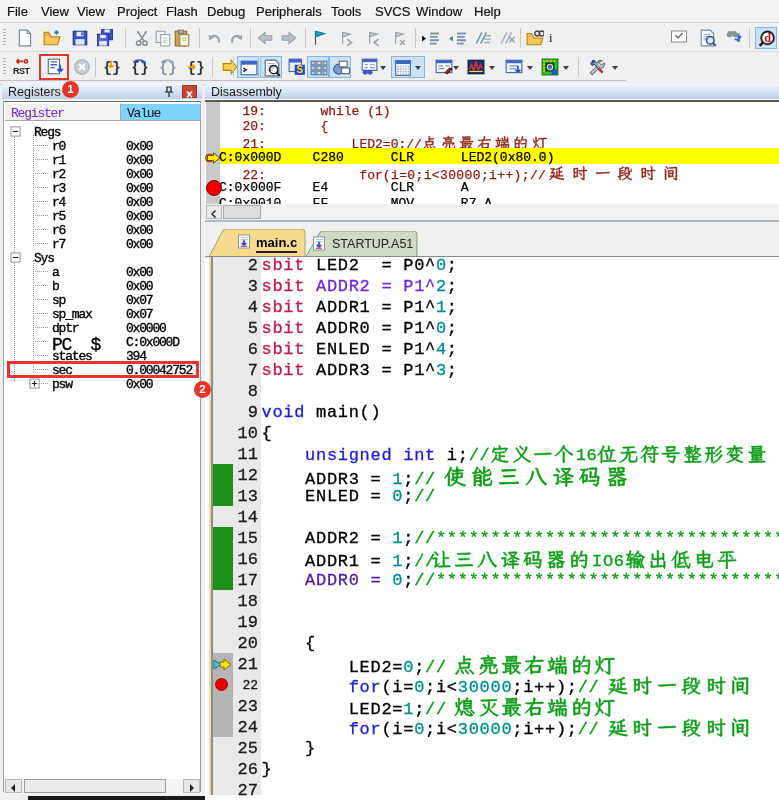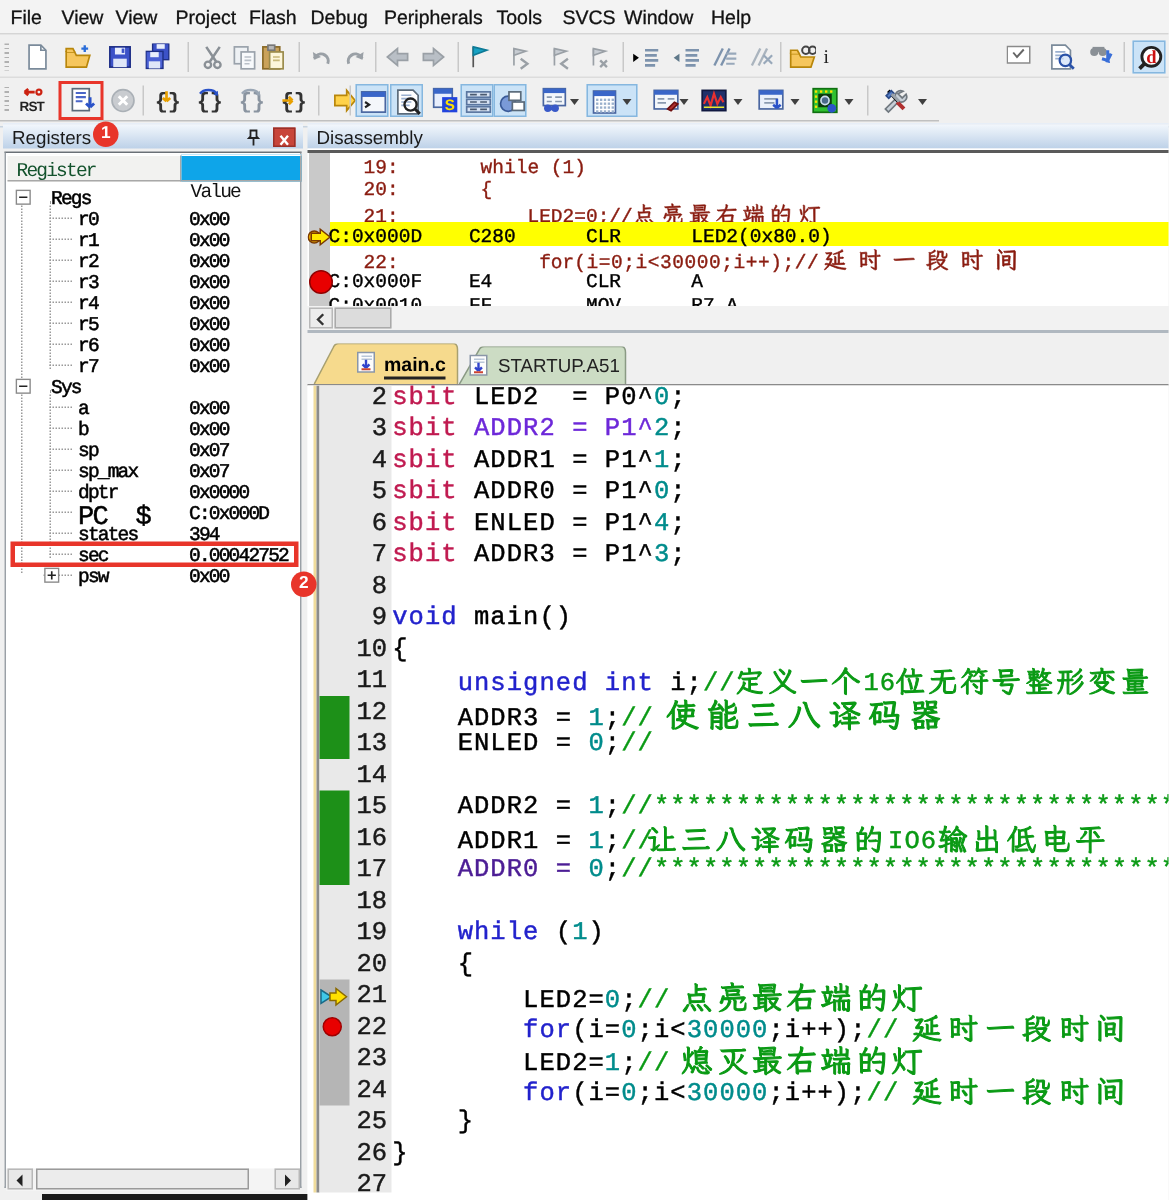--- a/index.html
+++ b/index.html
@@ -321,22 +321,22 @@
     <div class="ptitle" style="left:0;top:0;width:200px">
       <b>Registers</b>
       <svg width="11" height="12" viewBox="0 0 11 12" style="position:absolute;right:27px;top:3px">
         <path d="M3 1h4v4l1 1H2l1-1zM5 6v5" stroke="#222" fill="none" stroke-width="1.2"></path>
       </svg>
       <div class="ab" style="right:5px;top:2px;width:15px;height:13px;background:#c8453a;border:1px solid #9a3028"><svg width="13" height="11" viewBox="0 0 13 11">
           <path d="M4 2.5l5 6M9 2.5l-5 6" stroke="#fff" stroke-width="1.6"></path>
         </svg></div>
     </div>
     <div class="ab" style="left:1px;top:19px;width:198px;height:691px;background:#fff;border:1px solid #9aa0a6;border-top:1px solid #6a7076"></div>
-    <div style="left:3px;width:116px;position:absolute;top:21px;height:18px;background:#f2f2f0;border-right:1px solid #a8a8a8;border-bottom:1px solid #a8a8a8;border-top:1px solid #fff;font-family:'Liberation Mono',monospace;font-size:13px;letter-spacing:-1.2px;color:#14532d;padding:2px 0 0 6px">Register</div>
-    <div style="left:119px;width:80px;position:absolute;top:21px;height:18px;background:#0ea5e9;border-right:1px solid #a8a8a8;border-bottom:1px solid #a8a8a8;border-top:1px solid #fff;font-family:'Liberation Mono',monospace;font-size:13px;letter-spacing:-1.2px;color:#111;padding:16px 0 0 6px">Value</div>
+    <div style="left:3px;width:116px;position:absolute;top:21px;height:18px;background:#f2f2f0;border-right:1px solid #a8a8a8;border-bottom:1px solid #a8a8a8;border-top:1px solid #fff;font-family:'Liberation Mono',monospace;font-size:13px;letter-spacing:-1.2px;color:#6d28d9;padding:2px 0 0 6px">Register</div>
+    <div style="left:119px;width:80px;position:absolute;top:21px;height:18px;background:#7dd3fc;border-right:1px solid #a8a8a8;border-bottom:1px solid #a8a8a8;border-top:1px solid #fff;font-family:'Liberation Mono',monospace;font-size:13px;letter-spacing:-1.2px;color:#111;padding:2px 0 0 6px">Value</div>
     <div class="ab" style="left:12px;top:51.5px;width:1px;height:248px;border-left:1px dotted #9a9a9a"></div>
     <div style="font-family:'Liberation Mono',monospace;font-size:13px;letter-spacing:-1.2px;color:#000;position:absolute;white-space:pre;-webkit-text-stroke:0.35px;left:32px;top:42.5px">Regs</div>
     <svg width="11" height="11" viewBox="0 0 12 12" style="position:absolute;left:8px;top:43.5px">
       <rect x="1" y="1" width="10" height="10" fill="#fff" stroke="#8a8a8a"></rect>
       <path d="M3 6h6" stroke="#222" stroke-width="1.2"></path>
     </svg>
     <div class="ab" style="left:31px;top:62.5px;width:15px;height:1px;border-top:1px dotted #9a9a9a"></div>
     <div style="font-family:'Liberation Mono',monospace;font-size:13px;letter-spacing:-1.2px;color:#000;position:absolute;white-space:pre;-webkit-text-stroke:0.35px;left:50px;top:56.5px">r0</div>
     <div style="font-family:'Liberation Mono',monospace;font-size:13px;letter-spacing:-1.2px;color:#000;position:absolute;white-space:pre;-webkit-text-stroke:0.35px;left:124px;top:56.5px">0x00</div>
     <div class="ab" style="left:31px;top:76.5px;width:15px;height:1px;border-top:1px dotted #9a9a9a"></div>
@@ -587,40 +587,39 @@
       </svg><svg class="cj" style="width:20px;height:20px;margin-right:3px;vertical-align:-3.5px" viewBox="0 0 100 100">
         <use href="#g7535" fill="#0a9a14" stroke="#0a9a14" stroke-width="3.5"></use>
       </svg><svg class="cj" style="width:20px;height:20px;margin-right:3px;vertical-align:-3.5px" viewBox="0 0 100 100">
         <use href="#g5e73" fill="#0a9a14" stroke="#0a9a14" stroke-width="3.5"></use>
       </svg></div>
     <div class="row" style="left:22px;top:313.2px;width:31px;text-align:right;font-size:17px;line-height:21px;color:#1a1a1a">17</div>
     <div class="row" style="left:56.5px;top:313.2px;font-size:17px;line-height:21px;letter-spacing:0.7px"><span style="color:#4c1d95">    ADDR0 = </span><span style="color:#008c8c">0</span><span style="color:#000">;</span><span style="color:#0a9a14">//********************************</span></div>
     <div class="row" style="left:22px;top:334.2px;width:31px;text-align:right;font-size:17px;line-height:21px;color:#1a1a1a">18</div>
     <div class="row" style="left:56.5px;top:334.2px;font-size:17px;line-height:21px;letter-spacing:0.7px"></div>
     <div class="row" style="left:22px;top:355.2px;width:31px;text-align:right;font-size:17px;line-height:21px;color:#1a1a1a">19</div>
-    <div class="row" style="left:56.5px;top:355.2px;font-size:17px;line-height:21px;letter-spacing:0.7px"><span style="color:#000">    </span><span style="color:#2222cc">while</span><span style="color:#000"> (</span><span style="color:#008c8c">1</span><span style="color:#000">)</span></div>
     <div class="row" style="left:22px;top:376.2px;width:31px;text-align:right;font-size:17px;line-height:21px;color:#1a1a1a">20</div>
     <div class="row" style="left:56.5px;top:376.2px;font-size:17px;line-height:21px;letter-spacing:0.7px"><span style="color:#000">    {</span></div>
     <div class="row" style="left:22px;top:397.2px;width:31px;text-align:right;font-size:17px;line-height:21px;color:#1a1a1a">21</div>
     <div class="row" style="left:56.5px;top:397.2px;font-size:17px;line-height:21px;letter-spacing:0.7px"><span style="color:#000">        LED2=</span><span style="color:#008c8c">0</span><span style="color:#000">;</span><span style="color:#0a9a14">//</span><svg class="cj" style="margin-left:7.4px;width:21px;height:21px;margin-right:2.3px;vertical-align:-3.5px" viewBox="0 0 100 100">
         <use href="#g70b9" fill="#0a9a14" stroke="#0a9a14" stroke-width="3.5"></use>
       </svg><svg class="cj" style="width:21px;height:21px;margin-right:2.3px;vertical-align:-3.5px" viewBox="0 0 100 100">
         <use href="#g4eae" fill="#0a9a14" stroke="#0a9a14" stroke-width="3.5"></use>
       </svg><svg class="cj" style="width:21px;height:21px;margin-right:2.3px;vertical-align:-3.5px" viewBox="0 0 100 100">
         <use href="#g6700" fill="#0a9a14" stroke="#0a9a14" stroke-width="3.5"></use>
       </svg><svg class="cj" style="width:21px;height:21px;margin-right:2.3px;vertical-align:-3.5px" viewBox="0 0 100 100">
         <use href="#g53f3" fill="#0a9a14" stroke="#0a9a14" stroke-width="3.5"></use>
       </svg><svg class="cj" style="width:21px;height:21px;margin-right:2.3px;vertical-align:-3.5px" viewBox="0 0 100 100">
         <use href="#g7aef" fill="#0a9a14" stroke="#0a9a14" stroke-width="3.5"></use>
       </svg><svg class="cj" style="width:21px;height:21px;margin-right:2.3px;vertical-align:-3.5px" viewBox="0 0 100 100">
         <use href="#g7684" fill="#0a9a14" stroke="#0a9a14" stroke-width="3.5"></use>
       </svg><svg class="cj" style="width:21px;height:21px;margin-right:2.3px;vertical-align:-3.5px" viewBox="0 0 100 100">
         <use href="#g706f" fill="#0a9a14" stroke="#0a9a14" stroke-width="3.5"></use>
       </svg></div>
-    <div class="row" style="left:22px;top:418.2px;width:31px;text-align:right;font-size:17px;line-height:21px;color:#1a1a1a">22</div>
+    <div class="row" style="left:22px;top:418.2px;width:31px;text-align:right;font-size:13px;line-height:21px;color:#1a1a1a">22</div>
     <div class="row" style="left:56.5px;top:418.2px;font-size:17px;line-height:21px;letter-spacing:0.7px"><span style="color:#000">        </span><span style="color:#2222cc">for</span><span style="color:#000">(i=</span><span style="color:#008c8c">0</span><span style="color:#000">;i&lt;</span><span style="color:#008c8c">30000</span><span style="color:#000">;i++);</span><span style="color:#0a9a14">//</span><svg class="cj" style="margin-left:8.4px;width:20px;height:20px;margin-right:4.5px;vertical-align:-3.5px" viewBox="0 0 100 100">
         <use href="#g5ef6" fill="#0a9a14" stroke="#0a9a14" stroke-width="3.5"></use>
       </svg><svg class="cj" style="width:20px;height:20px;margin-right:4.5px;vertical-align:-3.5px" viewBox="0 0 100 100">
         <use href="#g65f6" fill="#0a9a14" stroke="#0a9a14" stroke-width="3.5"></use>
       </svg><svg class="cj" style="width:20px;height:20px;margin-right:4.5px;vertical-align:-3.5px" viewBox="0 0 100 100">
         <use href="#g4e00" fill="#0a9a14" stroke="#0a9a14" stroke-width="3.5"></use>
       </svg><svg class="cj" style="width:20px;height:20px;margin-right:4.5px;vertical-align:-3.5px" viewBox="0 0 100 100">
         <use href="#g6bb5" fill="#0a9a14" stroke="#0a9a14" stroke-width="3.5"></use>
       </svg><svg class="cj" style="width:20px;height:20px;margin-right:4.5px;vertical-align:-3.5px" viewBox="0 0 100 100">
         <use href="#g65f6" fill="#0a9a14" stroke="#0a9a14" stroke-width="3.5"></use>

